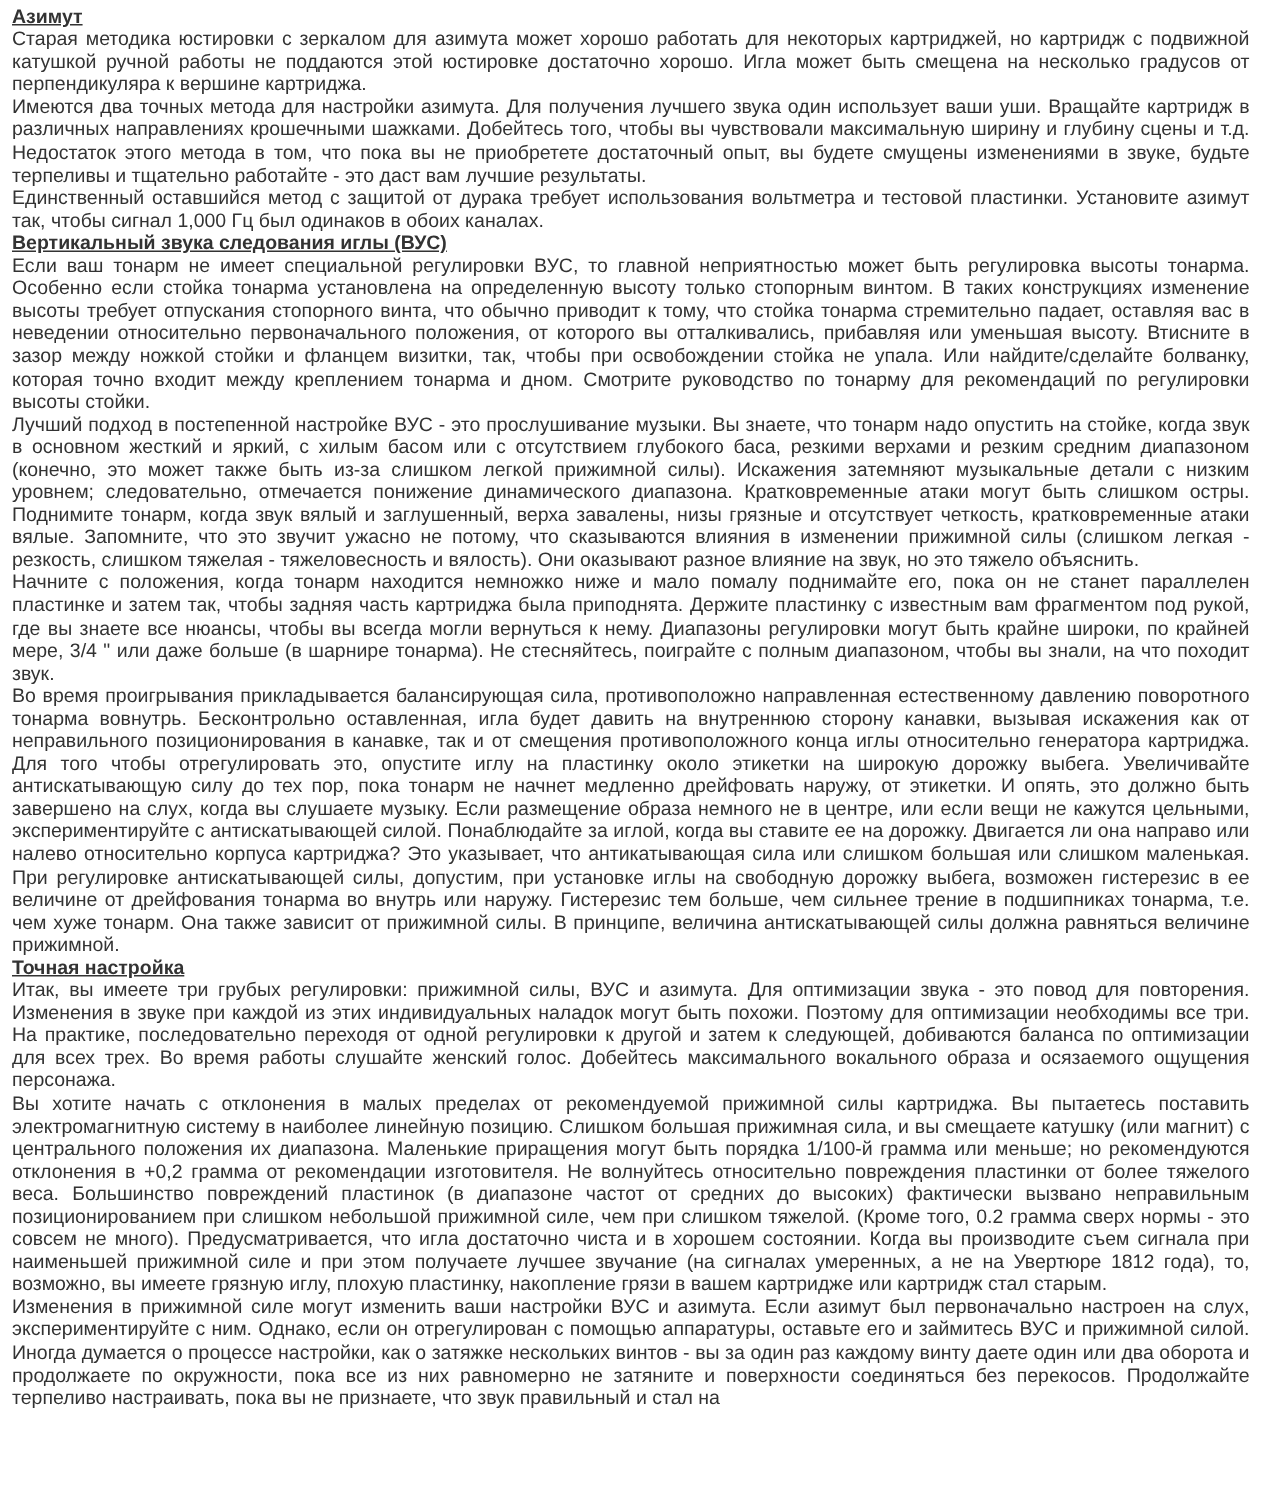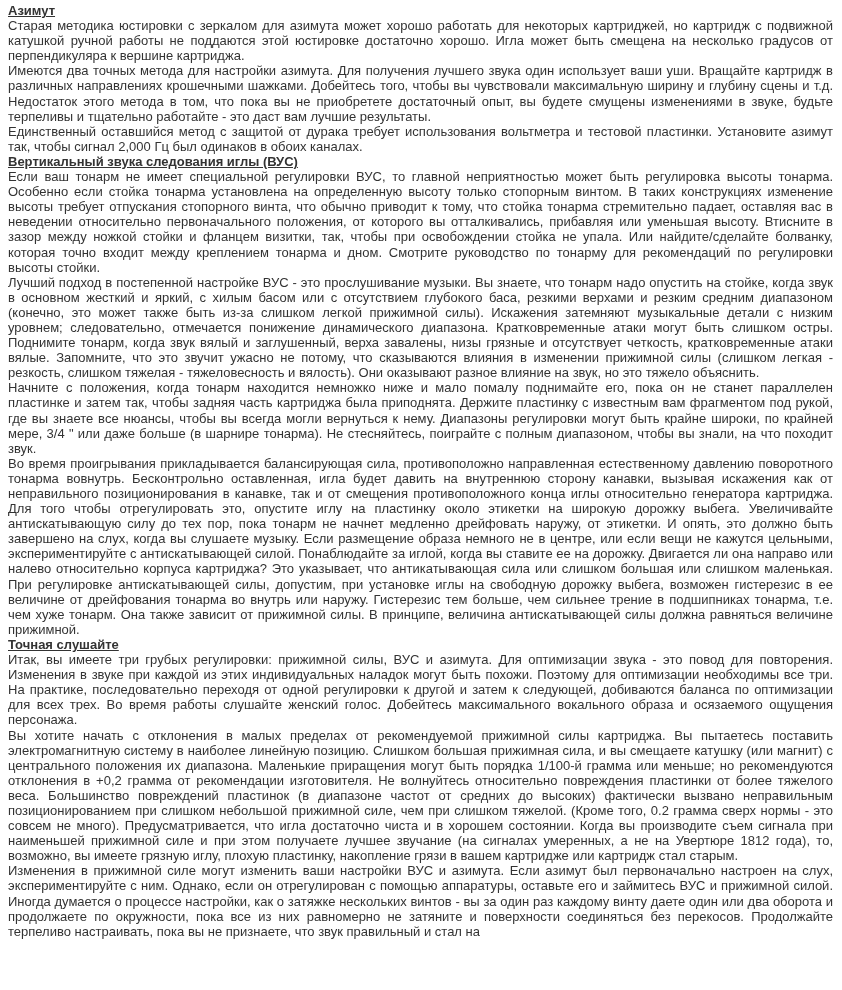--- a/index.html
+++ b/index.html
@@ -32,34 +32,34 @@
 </style>
 </head>
 <body>
 
 <div class="page">
 
   <section>
     <h2 class="doc-heading">Азимут</h2>
     <p class="doc-paragraph">Старая методика юстировки с зеркалом для азимута может хорошо работать для некоторых картриджей, но картридж с подвижной катушкой ручной работы не поддаются этой юстировке достаточно хорошо. Игла может быть смещена на несколько градусов от перпендикуляра к вершине картриджа.</p>
     <p class="doc-paragraph">Имеются два точных метода для настройки азимута. Для получения лучшего звука один использует ваши уши. Вращайте картридж в различных направлениях крошечными шажками. Добейтесь того, чтобы вы чувствовали максимальную ширину и глубину сцены и т.д. Недостаток этого метода в том, что пока вы не приобретете достаточный опыт, вы будете смущены изменениями в звуке, будьте терпеливы и тщательно работайте - это даст вам лучшие результаты.</p>
-    <p class="doc-paragraph">Единственный оставшийся метод с защитой от дурака требует использования вольтметра и тестовой пластинки. Установите азимут так, чтобы сигнал 2,000 Гц был одинаков в обоих каналах.</p>
+    <p class="doc-paragraph">Единственный оставшийся метод с защитой от дурака требует использования вольтметра и тестовой пластинки. Установите азимут так, чтобы сигнал 1,000 Гц был одинаков в обоих каналах.</p>
   </section>
 
   <section>
     <h2 class="doc-heading">Вертикальный звука следования иглы (ВУС)</h2>
     <p class="doc-paragraph">Если ваш тонарм не имеет специальной регулировки ВУС, то главной неприятностью может быть регулировка высоты тонарма. Особенно если стойка тонарма установлена на определенную высоту только стопорным винтом. В таких конструкциях изменение высоты требует отпускания стопорного винта, что обычно приводит к тому, что стойка тонарма стремительно падает, оставляя вас в неведении относительно первоначального положения, от которого вы отталкивались, прибавляя или уменьшая высоту. Втисните в зазор между ножкой стойки и фланцем визитки, так, чтобы при освобождении стойка не упала. Или найдите/сделайте болванку, которая точно входит между креплением тонарма и дном. Смотрите руководство по тонарму для рекомендаций по регулировки высоты стойки.</p>
     <p class="doc-paragraph">Лучший подход в постепенной настройке ВУС - это прослушивание музыки. Вы знаете, что тонарм надо опустить на стойке, когда звук в основном жесткий и яркий, с хилым басом или с отсутствием глубокого баса, резкими верхами и резким средним диапазоном (конечно, это может также быть из-за слишком легкой прижимной силы). Искажения затемняют музыкальные детали с низким уровнем; следовательно, отмечается понижение динамического диапазона. Кратковременные атаки могут быть слишком остры. Поднимите тонарм, когда звук вялый и заглушенный, верха завалены, низы грязные и отсутствует четкость, кратковременные атаки вялые. Запомните, что это звучит ужасно не потому, что сказываются влияния в изменении прижимной силы (слишком легкая - резкость, слишком тяжелая - тяжеловесность и вялость). Они оказывают разное влияние на звук, но это тяжело объяснить.</p>
     <p class="doc-paragraph">Начните с положения, когда тонарм находится немножко ниже и мало помалу поднимайте его, пока он не станет параллелен пластинке и затем так, чтобы задняя часть картриджа была приподнята. Держите пластинку с известным вам фрагментом под рукой, где вы знаете все нюансы, чтобы вы всегда могли вернуться к нему. Диапазоны регулировки могут быть крайне широки, по крайней мере, 3/4 " или даже больше (в шарнире тонарма). Не стесняйтесь, поиграйте с полным диапазоном, чтобы вы знали, на что походит звук.</p>
   </section>
 
   <section>
     <p class="doc-paragraph">Во время проигрывания прикладывается балансирующая сила, противоположно направленная естественному давлению поворотного тонарма вовнутрь. Бесконтрольно оставленная, игла будет давить на внутреннюю сторону канавки, вызывая искажения как от неправильного позиционирования в канавке, так и от смещения противоположного конца иглы относительно генератора картриджа. Для того чтобы отрегулировать это, опустите иглу на пластинку около этикетки на широкую дорожку выбега. Увеличивайте антискатывающую силу до тех пор, пока тонарм не начнет медленно дрейфовать наружу, от этикетки. И опять, это должно быть завершено на слух, когда вы слушаете музыку. Если размещение образа немного не в центре, или если вещи не кажутся цельными, экспериментируйте с антискатывающей силой. Понаблюдайте за иглой, когда вы ставите ее на дорожку. Двигается ли она направо или налево относительно корпуса картриджа? Это указывает, что антикатывающая сила или слишком большая или слишком маленькая. При регулировке антискатывающей силы, допустим, при установке иглы на свободную дорожку выбега, возможен гистерезис в ее величине от дрейфования тонарма во внутрь или наружу. Гистерезис тем больше, чем сильнее трение в подшипниках тонарма, т.е. чем хуже тонарм. Она также зависит от прижимной силы. В принципе, величина антискатывающей силы должна равняться величине прижимной.</p>
   </section>
 
   <section>
-    <h2 class="doc-heading">Точная слушайте</h2>
+    <h2 class="doc-heading">Точная настройка</h2>
     <p class="doc-paragraph">Итак, вы имеете три грубых регулировки: прижимной силы, ВУС и азимута. Для оптимизации звука - это повод для повторения. Изменения в звуке при каждой из этих индивидуальных наладок могут быть похожи. Поэтому для оптимизации необходимы все три. На практике, последовательно переходя от одной регулировки к другой и затем к следующей, добиваются баланса по оптимизации для всех трех. Во время работы слушайте женский голос. Добейтесь максимального вокального образа и осязаемого ощущения персонажа.</p>
     <p class="doc-paragraph">Вы хотите начать с отклонения в малых пределах от рекомендуемой прижимной силы картриджа. Вы пытаетесь поставить электромагнитную систему в наиболее линейную позицию. Слишком большая прижимная сила, и вы смещаете катушку (или магнит) с центрального положения их диапазона. Маленькие приращения могут быть порядка 1/100-й грамма или меньше; но рекомендуются отклонения в +0,2 грамма от рекомендации изготовителя. Не волнуйтесь относительно повреждения пластинки от более тяжелого веса. Большинство повреждений пластинок (в диапазоне частот от средних до высоких) фактически вызвано неправильным позиционированием при слишком небольшой прижимной силе, чем при слишком тяжелой. (Кроме того, 0.2 грамма сверх нормы - это совсем не много). Предусматривается, что игла достаточно чиста и в хорошем состоянии. Когда вы производите съем сигнала при наименьшей прижимной силе и при этом получаете лучшее звучание (на сигналах умеренных, а не на Увертюре 1812 года), то, возможно, вы имеете грязную иглу, плохую пластинку, накопление грязи в вашем картридже или картридж стал старым.</p>
     <p class="doc-paragraph">Изменения в прижимной силе могут изменить ваши настройки ВУС и азимута. Если азимут был первоначально настроен на слух, экспериментируйте с ним. Однако, если он отрегулирован с помощью аппаратуры, оставьте его и займитесь ВУС и прижимной силой. Иногда думается о процессе настройки, как о затяжке нескольких винтов - вы за один раз каждому винту даете один или два оборота и продолжаете по окружности, пока все из них равномерно не затяните и поверхности соединяться без перекосов. Продолжайте терпеливо настраивать, пока вы не признаете, что звук правильный и стал на</p>
   </section>
 
 </div>
 
 </body></html>

